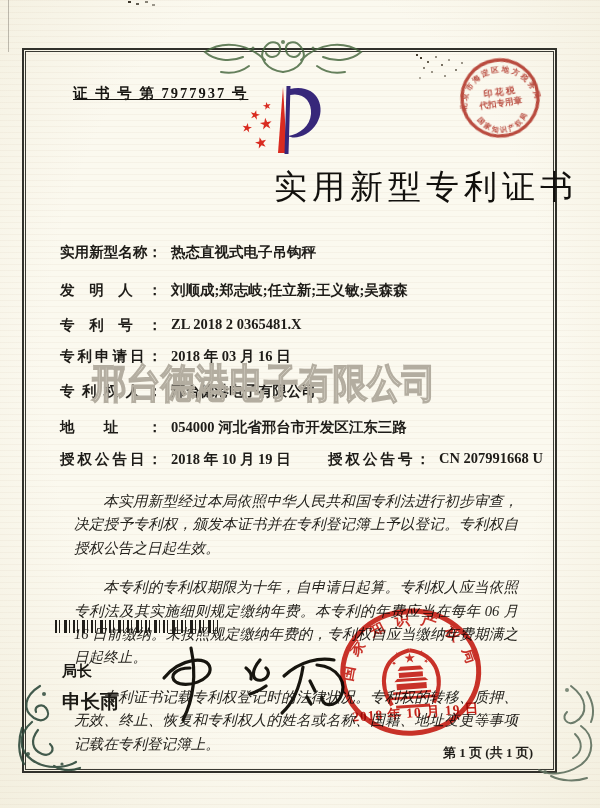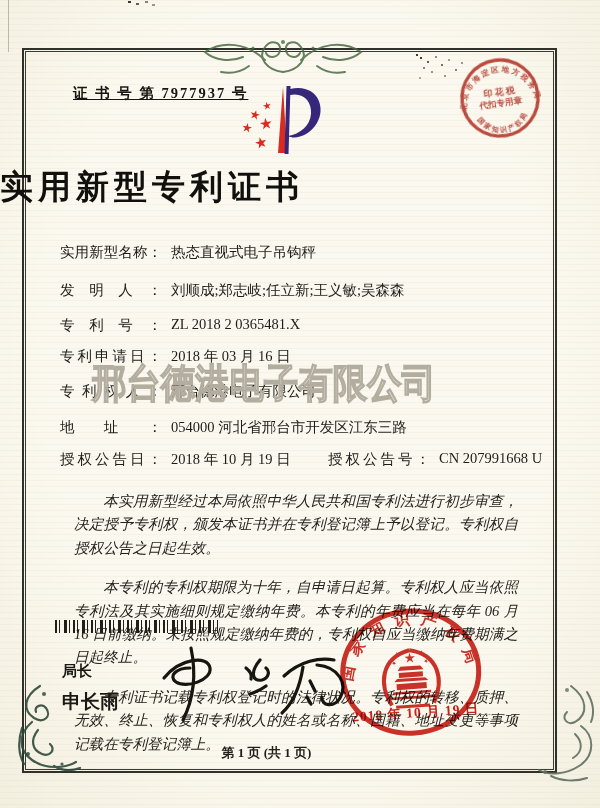--- a/index.html
+++ b/index.html
@@ -11,24 +11,24 @@
     font-family:"Liberation Serif", serif;color:#1e1c18;
   }
   
   .sheet{position:absolute;left:22px;top:48px;width:531px;height:721px;
     border:2px solid #31312b;}
   .sheet::before{content:"";position:absolute;inset:1px;border:1px solid #3a3a33;}
   
   .cert-no{position:absolute;left:73px;top:84px;font-size:14.5px;font-weight:700;
     letter-spacing:2px;color:#171511;text-decoration:underline;}
   .logo{position:absolute;left:230px;top:74px;width:140px;height:90px;}
-  .title{position:absolute;left:0;top:165px;width:578px;text-align:left;
-    font-size:33px;font-weight:700;letter-spacing:5px;color:#12100d;}
-  
-  .frow{position:absolute;left:60px;font-size:14.5px;font-weight:400;white-space:nowrap;}
+  .title{position:absolute;left:0;top:165px;width:578px;text-align:right;
+    font-size:33px;font-weight:400;letter-spacing:5px;color:#12100d;}
+  
+  .frow{position:absolute;left:60px;font-size:14.5px;font-weight:700;white-space:nowrap;}
   .flabel{display:inline-block;width:102px;text-align:justify;text-align-last:justify;
     vertical-align:top;}
   .fvalue{margin-left:9px;}
   .frow .pair2{position:absolute;left:268px;top:0;white-space:nowrap;}
   
   .watermark{position:absolute;left:92px;top:356px;width:420px;font-size:40px;
     font-weight:700;letter-spacing:0px;color:rgba(176,170,156,.22);
     -webkit-text-stroke:1.2px #b3ada0;transform:scaleX(.86);transform-origin:left;
     white-space:nowrap;pointer-events:none;z-index:6;}
   
@@ -39,21 +39,21 @@
   .barcode{position:absolute;left:55px;top:620px;width:163px;height:13px;
     background:
       repeating-linear-gradient(90deg,#201e19 0 2px,rgba(0,0,0,0) 2px 4px,#201e19 4px 5px,rgba(0,0,0,0) 5px 9px,#201e19 9px 12px,rgba(0,0,0,0) 12px 14px,#201e19 14px 15px,rgba(0,0,0,0) 15px 18px);
   }
   
   .post-title{position:absolute;left:62px;top:662px;font-size:15px;font-weight:700;
     font-family:Liberation Sans, sans-serif;color:#1b1914;text-align:center;}
   .post-name{position:absolute;left:62px;top:689px;font-size:19px;font-weight:700;
     font-family:Liberation Sans, sans-serif;color:#1b1914;}
   .signature{position:absolute;left:150px;top:642px;width:210px;height:84px;}
-  .page-no{position:absolute;left:0;top:744px;width:533px;text-align:center;
+  .page-no{position:absolute;left:0;top:744px;width:533px;text-align:right;
     font-size:13px;font-weight:700;color:#201e19;}
   
   .tax-stamp{position:absolute;left:452px;top:50px;width:96px;height:96px;
     transform:rotate(-8deg);opacity:.88;filter:blur(.3px);mix-blend-mode:multiply;}
   .office-seal{position:absolute;left:338px;top:606px;width:150px;height:140px;
     transform:rotate(-4deg);opacity:.93;mix-blend-mode:multiply;}
   .seal-date{position:absolute;left:352px;top:704px;font-size:13.5px;font-weight:700;
     color:#c9231b;letter-spacing:1px;transform:rotate(-4deg);white-space:nowrap;
     mix-blend-mode:multiply;}
   

